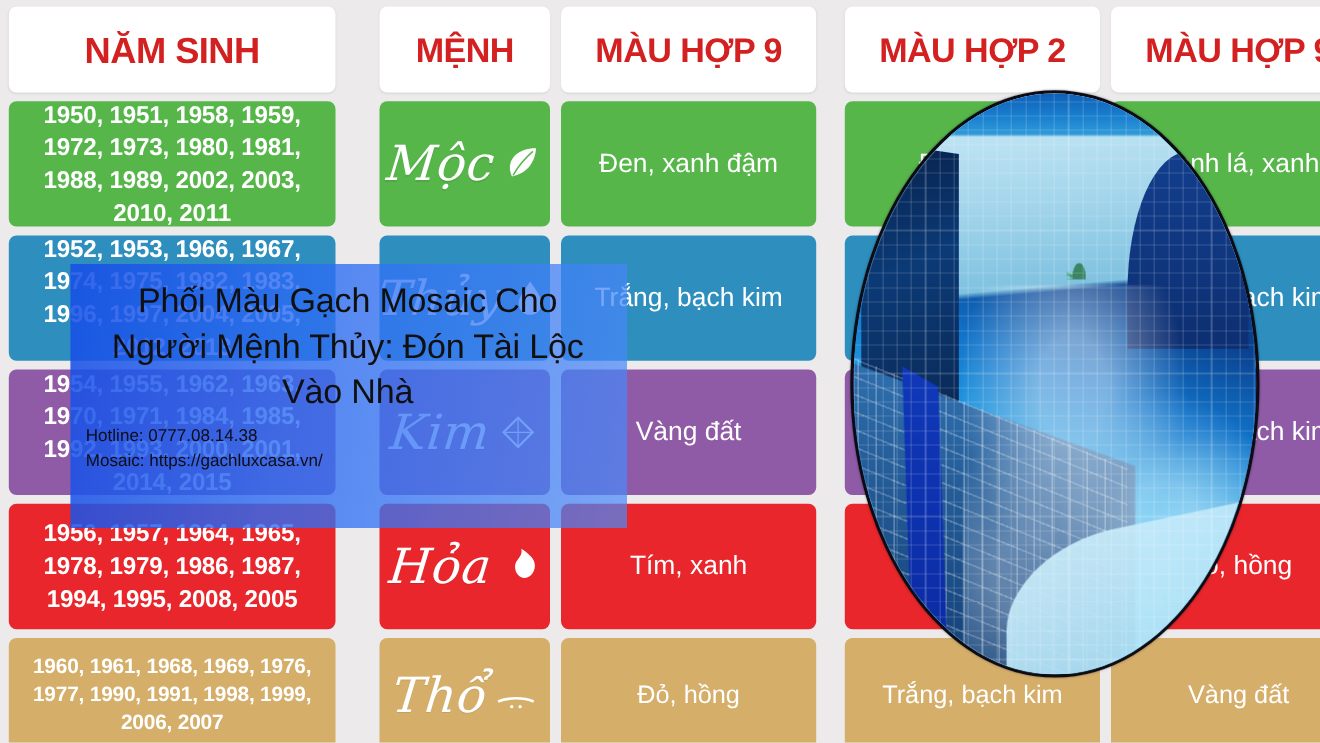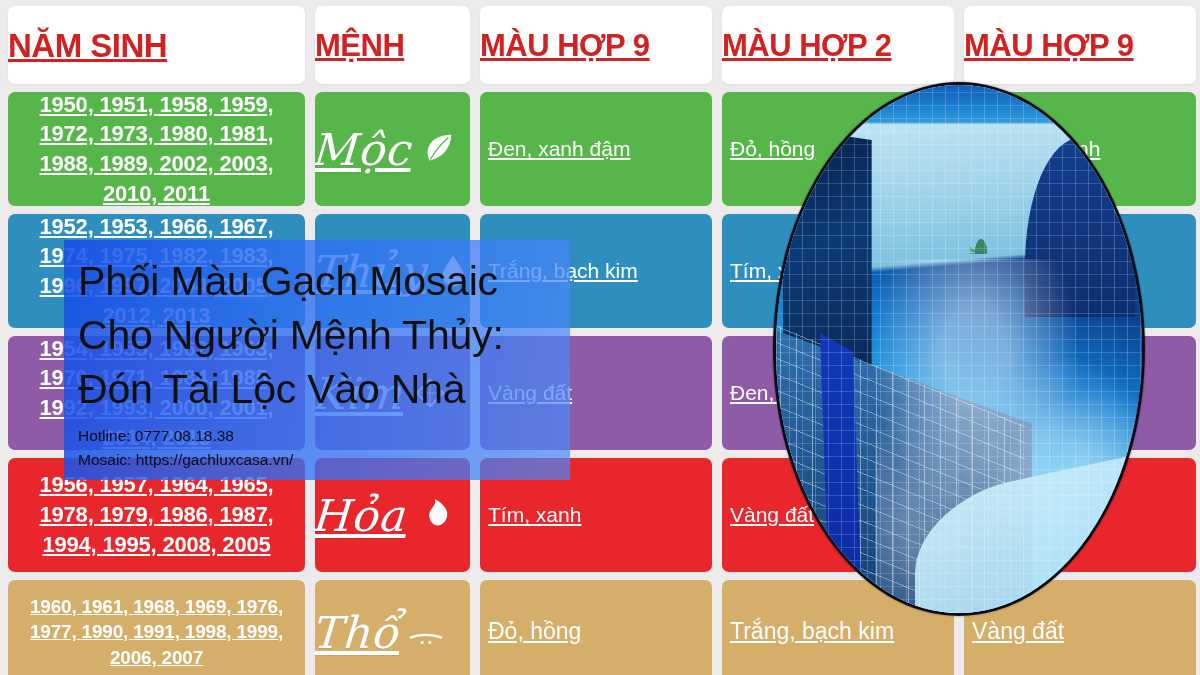--- a/index.html
+++ b/index.html
@@ -24,31 +24,30 @@
   }
   .row {
     display: flex;
     gap: 10px;
     margin-bottom: 8px;
   }
   .cell {
     border-radius: 7px;
     display: flex;
     align-items: center;
-    justify-content: flex-start;
+    justify-content: center;
     text-align: center;
     position: relative;
     overflow: hidden;
-    text-decoration: underline;
   }
   
   .c0 { flex: 0 0 297px; }
-  .c1 { flex: 0 0 155px; }
+  .c1 { flex: 0 0 155px; margin-left: 30px; }
   .c2 { flex: 0 0 232px; }
-  .c3 { flex: 0 0 232px; }
+  .c3 { flex: 0 0 232px; margin-left: 16px; }
   .c4 { flex: 0 0 232px; }
 
   
   .row.head .cell {
     background: #ffffff;
     height: 78px;
     color: #d32020;
     font-weight: bold;
     font-size: 31px;
     letter-spacing: -0.5px;
@@ -63,21 +62,21 @@
     color: #ffffff;
   }
   .row.body .years {
     font-weight: bold;
     font-size: 22px;
     line-height: 1.35;
     padding: 0 10px;
     letter-spacing: -0.2px;
   }
   .row.body .color {
-    font-size: 21px;
+    font-size: 24px;
     font-weight: 400;
     padding: 0 8px;
     line-height: 1.2;
   }
   .row.body .menh {
     font-size: 46px;
   }
   
   .row.r5 .cell { height: 104px; }
   .row.r5 .years { font-size: 19px; }
@@ -218,24 +217,25 @@
   .overlay {
     position: absolute;
     left: 64px; top: 240px;
     width: 506px; height: 240px;
     background: linear-gradient(100deg, rgba(22,78,230,.88) 0%, rgba(44,108,243,.80) 40%, rgba(74,138,250,.70) 100%);
     padding: 14px 16px 10px 14px;
     z-index: 60;
   }
   .ov-title {
     color: #101010;
-    font-size: 41px;
+    font-size: 31px;
     line-height: 1.32;
     font-weight: 400;
     letter-spacing: -0.2px;
+    text-align: center;
   }
   .ov-meta {
     margin-top: 8px;
     color: #0d0d14;
     font-size: 15.5px;
     line-height: 1.5;
   }
 </style>
 </head>
 <body>
@@ -353,18 +353,18 @@
       <div class="shimmer"></div>
       <div class="step"></div>
       <div class="plant"></div>
       <div class="grid"></div>
     </div>
   </div>
 
   <div class="overlay">
     <div class="ov-title">Phối Màu Gạch Mosaic Cho Người Mệnh Thủy: Đón Tài Lộc Vào Nhà</div>
     <div class="ov-meta">
-      <div>Hotline: 0777.08.18.38</div>
+      <div>Hotline: 0777.08.14.38</div>
       <div>Mosaic: https://gachluxcasa.vn/</div>
     </div>
   </div>
 
 </div>
 
 </body></html>

